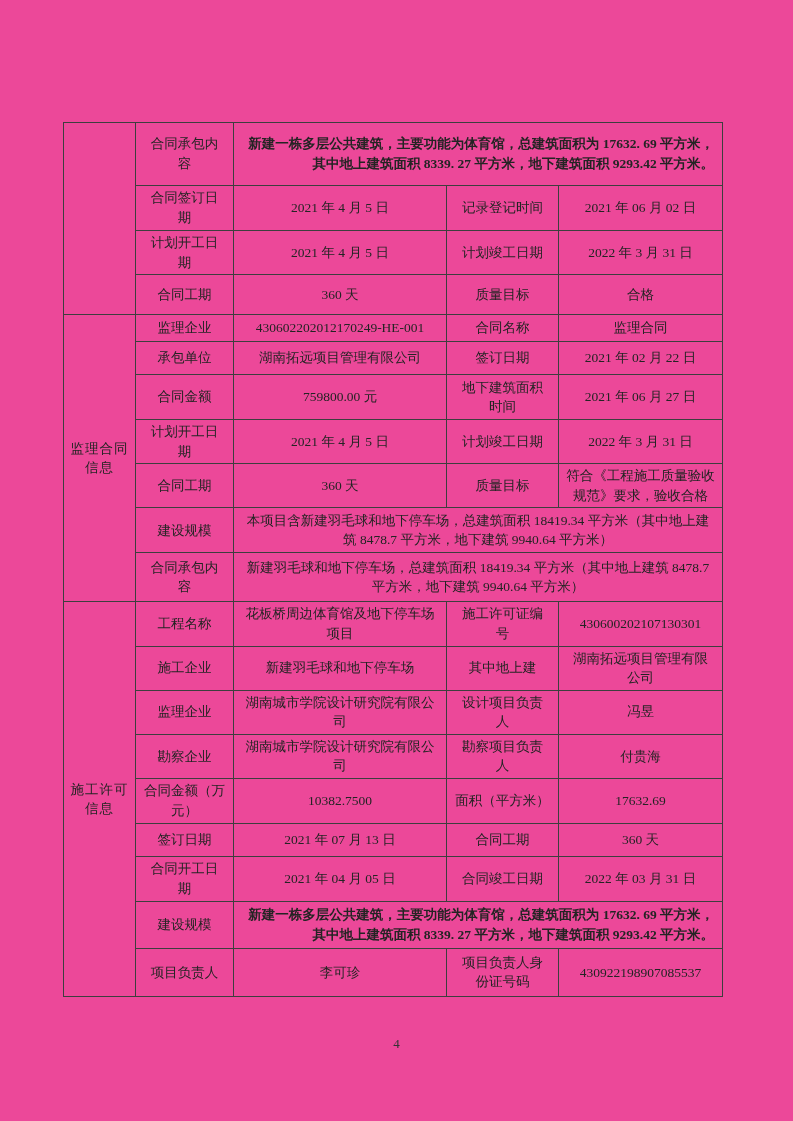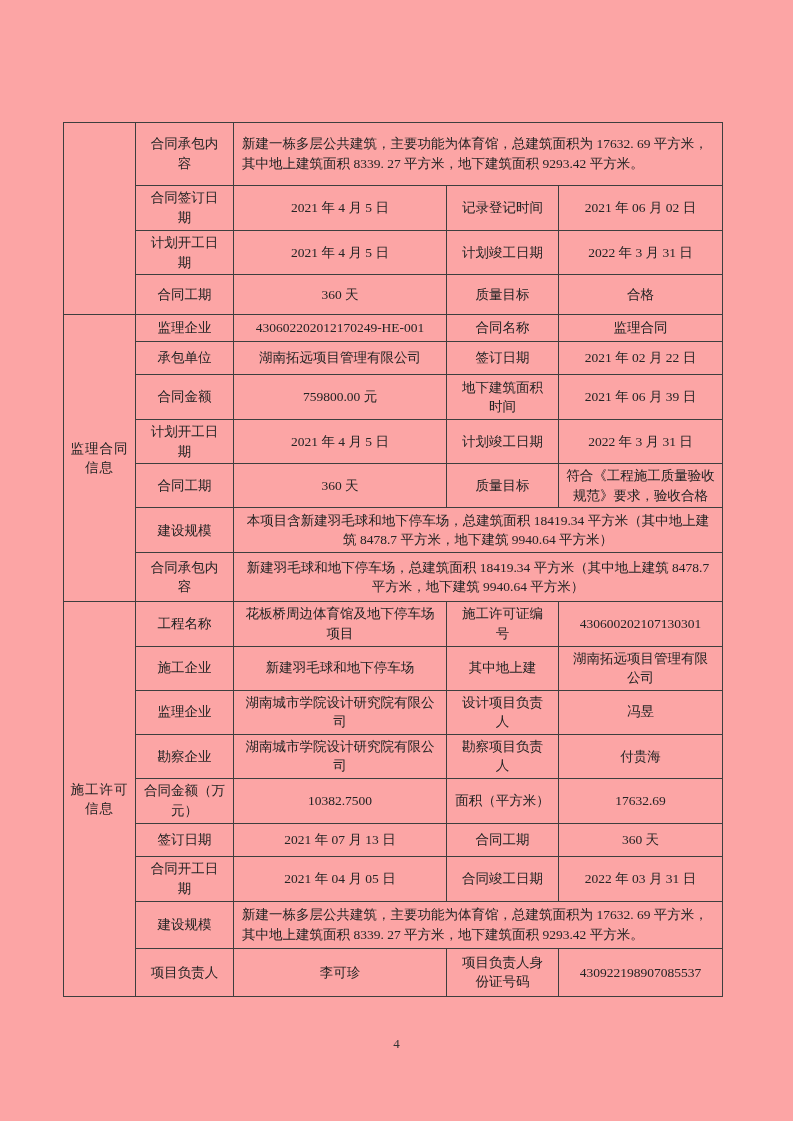--- a/index.html
+++ b/index.html
@@ -5,21 +5,21 @@
   html,body{margin:0;padding:0;}
   body{
     background:#e8e8e8;
     font-family:"Liberation Serif","DejaVu Serif",serif;
   }
   .page{
     position:relative;
     width:793px;
     height:1121px;
     margin:0 auto;
-    background:#fca5a5;
+    background:#ec4899;
     color:#1f1f1f;
     overflow:hidden;
   }
   table.doc-table{
     position:absolute;
     left:63px;
     top:122px;
     width:659px;
     border-collapse:collapse;
     table-layout:fixed;
@@ -36,22 +36,23 @@
     overflow:hidden;
   }
   .doc-table td.sec{
     font-size:13.5px;
     letter-spacing:1px;
   }
   .doc-table td.spanv{
     font-size:13.5px;
   }
   .doc-table td.spanv.left{
-    text-align:left;
+    text-align:right;
     padding:2px 8px;
+    font-weight:bold;
   }
   .page-num{
     position:absolute;
     top:1036px;
     left:0;
     width:100%;
     text-align:center;
     font-size:13px;
     color:#333;
   }
@@ -111,21 +112,21 @@
         <td>承包单位</td>
         <td>湖南拓远项目管理有限公司</td>
         <td>签订日期</td>
         <td>2021 年 02 月 22 日</td>
       </tr>
       <tr style="height:45px">
         <td>合同金额</td>
         <td>759800.00 元</td>
         <td>地下建筑面积
 时间</td>
-        <td>2021 年 06 月 39 日</td>
+        <td>2021 年 06 月 27 日</td>
       </tr>
       <tr style="height:44px">
         <td>计划开工日
 期</td>
         <td>2021 年 4 月 5 日</td>
         <td>计划竣工日期</td>
         <td>2022 年 3 月 31 日</td>
       </tr>
       <tr style="height:41px">
         <td>合同工期</td>

